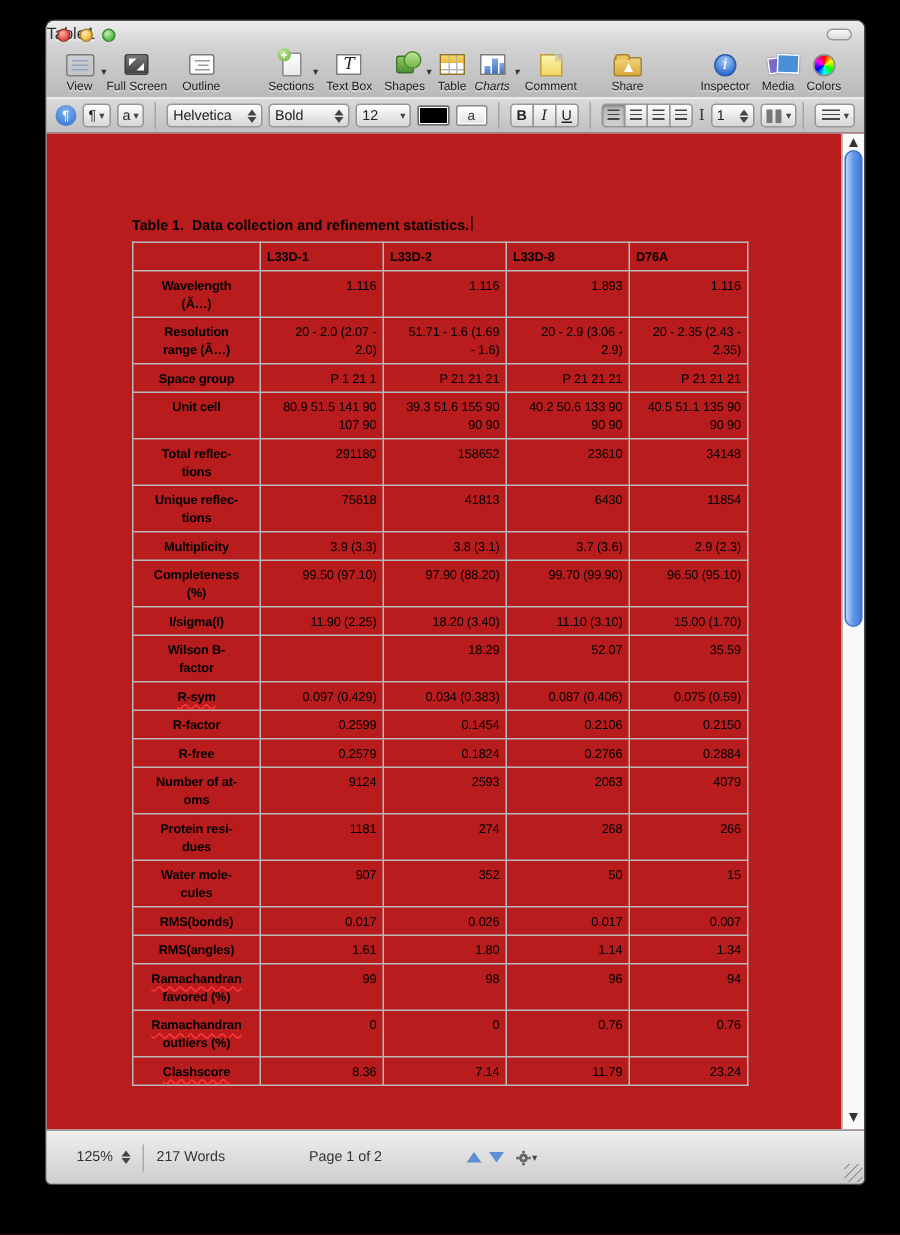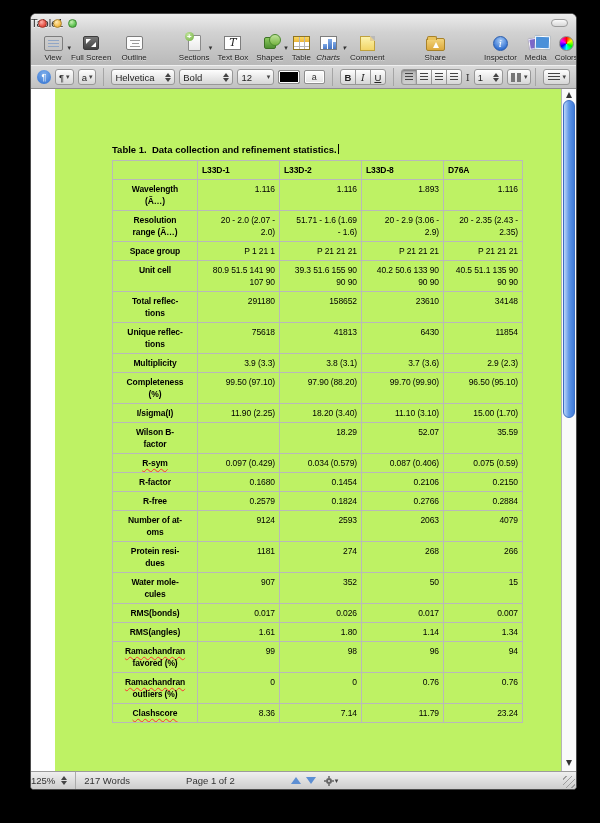--- a/index.html
+++ b/index.html
@@ -98,21 +98,21 @@
   .btn3 .chip:first-child{border-radius:3px 0 0 3px;margin-left:0;}
   .btn3 .chip:last-child{border-radius:0 3px 3px 0;}
   .alignglyph{width:11px;height:9px;background:repeating-linear-gradient(to bottom,#444 0 1px,transparent 1px 3px);}
   .chip.active{background:linear-gradient(#b9b9b9,#d0d0d0);box-shadow:inset 0 1px 2px rgba(0,0,0,.35);}
   .colglyph{width:11px;height:9px;background-image:linear-gradient(#777,#777),linear-gradient(#777,#777);
     background-size:4px 9px,4px 9px;background-position:0 0,6px 0;background-repeat:no-repeat;}
   .listglyph{width:12px;height:9px;background:repeating-linear-gradient(to bottom,#444 0 1px,transparent 1px 3px);margin-left:1px;}
   .spc-ital{font-family:"DejaVu Serif",serif;font-size:10px;color:#333;}
 
   
-  .content{flex:1;background:#bef264;position:relative;overflow:hidden;margin-left:24px;}
+  .content{flex:1;background:#b91c1c;position:relative;overflow:hidden;}
   .doc{position:absolute;left:0;top:0;right:15px;bottom:0;padding:55px 0 0 57px;}
   .doc-title{font-size:9.5px;font-weight:bold;color:#000;white-space:pre;margin-bottom:5px;}
   .cursor{display:inline-block;width:1px;height:10px;background:#000;margin-left:1px;vertical-align:-1px;}
 
   table.stats{border-collapse:collapse;width:410px;table-layout:fixed;}
   .stats col.c0{width:85px;}.stats col.c1{width:82px;}.stats col.c2{width:82px;}.stats col.c3{width:82px;}.stats col.c4{width:79px;}
   .stats th,.stats td{border:1px solid #b9b9b9;vertical-align:top;padding:3px 4px;
     font-size:8.5px;line-height:12px;letter-spacing:-0.1px;color:#000;overflow:hidden;}
   .stats thead th{text-align:left;font-weight:bold;height:19px;}
   .stats th.rowlabel{text-align:center;font-weight:bold;white-space:pre-line;}
@@ -122,22 +122,22 @@
 
   
   .scrollbar{position:absolute;right:0;top:0;bottom:0;width:15px;background:#fafafa;border-left:1px solid #b5b5b5;}
   .sb-up{position:absolute;top:3px;left:4px;width:0;height:0;border-style:solid;border-width:0 3.5px 6px 3.5px;border-color:transparent transparent #333 transparent;}
   .sb-thumb{position:absolute;left:1px;top:11px;width:12px;height:318px;border-radius:7px;
     background:linear-gradient(to right,#bcd6f8,#6a9eea 45%,#4a85d8);border:1px solid #3a6fc4;
     background:linear-gradient(to right,#bcd6f8,#5f96e8 50%,#3f7bd9);}
   .sb-down{position:absolute;bottom:5px;left:4px;width:0;height:0;border-style:solid;border-width:6px 3.5px 0 3.5px;border-color:#333 transparent transparent transparent;}
 
   
-  .statusbar{height:18px;background:linear-gradient(#efefef,#cdcdcd);border-top:1px solid #9b9b9b;
-    display:flex;align-items:center;font-size:9.5px;color:#333;padding-left:0;position:relative;flex:0 0 auto;}
+  .statusbar{height:36px;background:linear-gradient(#efefef,#cdcdcd);border-top:1px solid #9b9b9b;
+    display:flex;align-items:center;font-size:9.5px;color:#333;padding-left:20px;position:relative;flex:0 0 auto;}
   .sbsep{width:1px;height:18px;background:#aaa;margin:0 8px;}
   .navtri{width:0;height:0;border-style:solid;display:inline-block;}
   .nav-up{border-width:0 5px 7px 5px;border-color:transparent transparent #5d8fd3 transparent;margin-right:5px;}
   .nav-down{border-width:7px 5px 0 5px;border-color:#5d8fd3 transparent transparent transparent;}
   .gear{width:6px;height:6px;border:2px solid #666;border-radius:50%;margin:0 3px 0 10px;
     box-shadow:0 -4px 0 -2px #666,0 4px 0 -2px #666,-4px 0 0 -2px #666,4px 0 0 -2px #666;}
   .gear-dn{font-size:7px;color:#444;}
   .grip{position:absolute;right:1px;bottom:1px;width:12px;height:12px;
     background:repeating-linear-gradient(135deg,transparent 0 2px,#9d9d9d 2px 3px,transparent 3px 4px);}
 </style>
@@ -208,21 +208,21 @@
           <span class="tbarrow">▾</span>
         </div>
         <span class="tblabel">Charts</span>
       </div>
       <div class="tbitem" style="margin-left: 10px;">
         <div class="ic comment-icon">
           <i></i>
         </div>
         <span class="tblabel">Comment</span>
       </div>
-      <div class="tbitem" style="margin-left: 40px;">
+      <div class="tbitem" style="margin-left: 23px;">
         <div class="ic share-icon">
           <i></i>
         </div>
         <span class="tblabel">Share</span>
       </div>
       <div class="tbitem" style="margin-left: 38px;">
         <div class="ic inspector-icon">
           <i>i</i>
         </div>
         <span class="tblabel">Inspector</span>
@@ -419,27 +419,27 @@
               <th class="rowlabel">Wilson B-
 factor</th>
               <td></td>
               <td>18.29</td>
               <td>52.07</td>
               <td>35.59</td>
             </tr>
             <tr>
               <th class="rowlabel"><span class="misspelled">R-sym</span></th>
               <td>0.097 (0.429)</td>
-              <td>0.034 (0.579)</td>
+              <td>0.034 (0.383)</td>
               <td>0.087 (0.406)</td>
               <td>0.075 (0.59)</td>
             </tr>
             <tr>
               <th class="rowlabel">R-factor</th>
-              <td>0.1680</td>
+              <td>0.2599</td>
               <td>0.1454</td>
               <td>0.2106</td>
               <td>0.2150</td>
             </tr>
             <tr>
               <th class="rowlabel">R-free</th>
               <td>0.2579</td>
               <td>0.1824</td>
               <td>0.2766</td>
               <td>0.2884</td>

